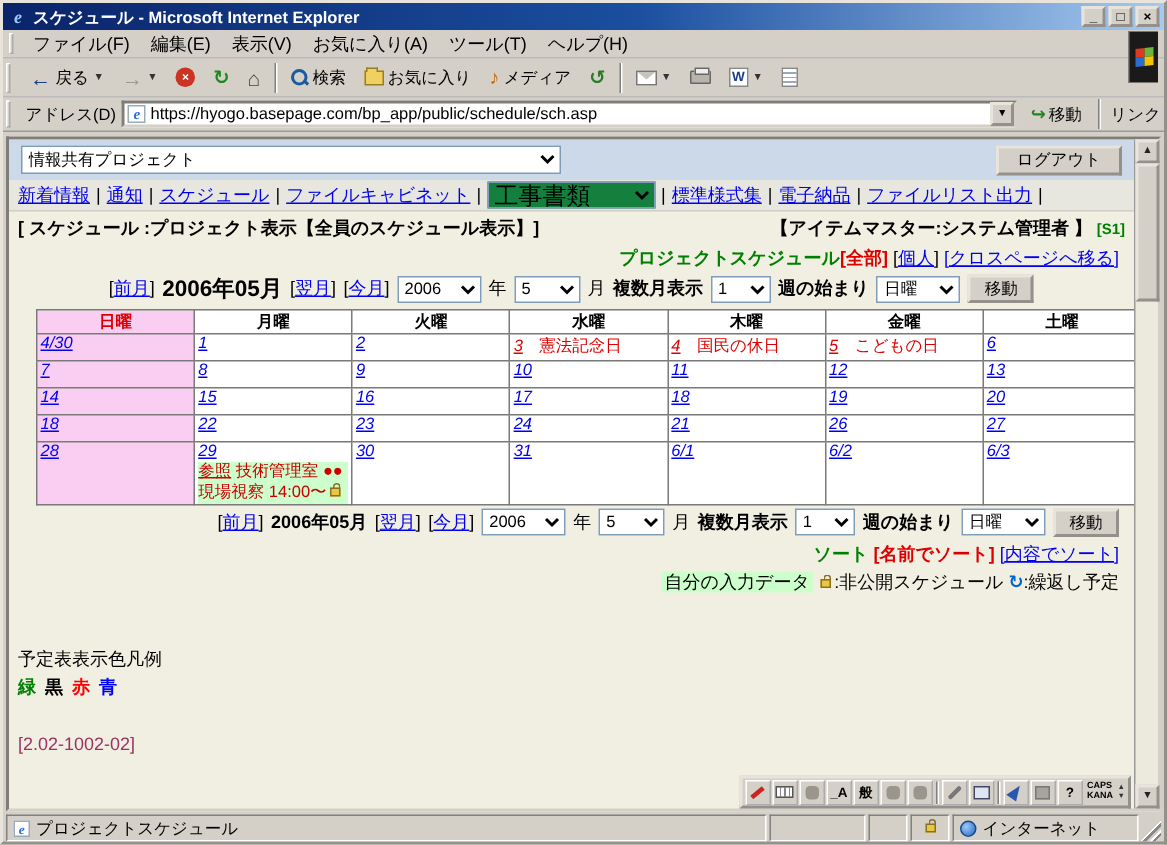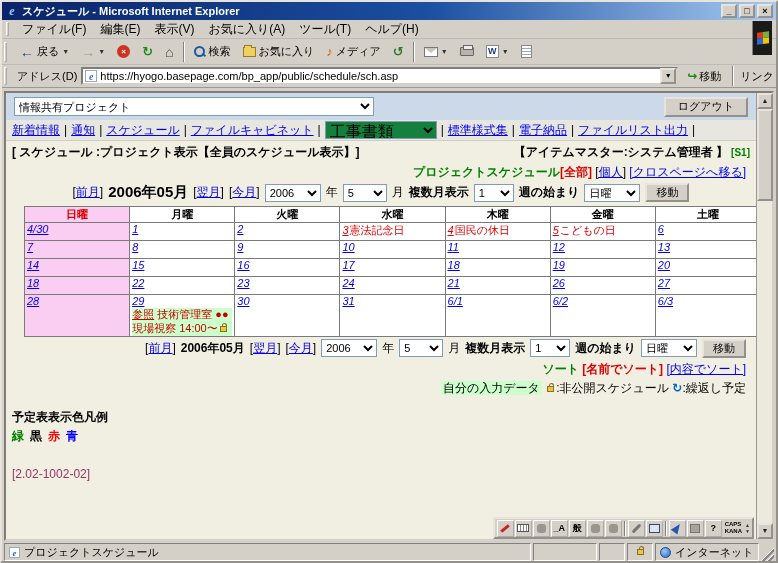--- a/index.html
+++ b/index.html
@@ -84,32 +84,32 @@
   .bracket{color:#000;}
   
   table.cal{border-collapse:collapse;margin:2px 0 0 18px;width:737px;table-layout:fixed;}
   .cal th,.cal td{border:1px solid #7a7a7a;background:#fff;font-size:11px;vertical-align:top;padding:0 2px;}
   .cal th{font-weight:bold;text-align:center;height:15px;}
   .cal td{height:18px;}
   .cal th.sunday,.cal td.sunday{background:var(--sunday-bg,#f9cef2);}
   .cal th.sunday{color:var(--holiday-red,#d00);}
   .date-link{color:var(--link-blue,#00f);font-style:italic;text-decoration:underline;cursor:pointer;}
   .date-link.holiday{color:var(--holiday-red,#d00);}
-  .holiday-name{color:var(--holiday-red,#d00);margin-left:1px;}
+  .holiday-name{color:var(--holiday-red,#d00);margin-left:11px;}
   .event{background:var(--event-bg,#cfc);color:#cc0000;line-height:1.25;margin-top:1px;}
   .event-ref{text-decoration:underline;cursor:pointer;}
   .lock-icon{display:inline-block;width:7px;height:6px;background:#e8c840;border:1px solid #8a7020;position:relative;margin:0 2px;}
   .lock-icon::before{content:"";position:absolute;left:1px;top:-4px;width:3px;height:3px;
     border:1px solid #8a7020;border-bottom:none;border-radius:3px 3px 0 0;}
   .repeat-icon{color:#06c;font-weight:bold;}
   .sort-row{text-align:right;padding:1px 10px 0 0;font-size:12px;}
   .legend-row{text-align:right;padding:2px 10px 0 0;font-size:12px;}
   .own-data{background:var(--event-bg,#cfc);padding:0 2px;}
   .color-legend{margin:12px 0 0 6px;font-size:12px;}
-  .color-legend .cl-title{font-weight:bold;}
+  .color-legend .cl-title{font-weight:normal;margin-top:22px;}
   .cl-items{margin-top:2px;display:flex;gap:6px;font-weight:bold;}
   .code-line{margin:22px 0 0 6px;color:var(--code-purple,#936);font-size:12px;}
   
   .scrollbar{width:16px;background:#ece9dd;border-left:1px solid #999;display:flex;flex-direction:column;justify-content:space-between;}
   .sb-btn{width:16px;height:16px;background:#d4d0c8;border:2px outset #e8e4dc;font-size:7px;line-height:12px;text-align:center;color:#222;cursor:pointer;}
   .sb-thumb{width:16px;height:92px;background:#d4d0c8;border:2px outset #e8e4dc;margin-top:0;cursor:grab;}
   .sb-track{flex:1;display:flex;flex-direction:column;}
   
   .ime{position:absolute;right:22px;bottom:22px;height:22px;background:#d4d0c8;border:2px outset #e8e4dc;
     display:flex;align-items:center;gap:1px;padding:0 2px;z-index:5;}
@@ -122,21 +122,21 @@
   .wrench-shape{width:11px;height:3px;background:#777;transform:rotate(-45deg);border-radius:2px;}
   .pad-shape{width:11px;height:9px;border:1px solid #446;background:#dde4f2;}
   .brush-shape{width:0;height:0;border-left:4px solid transparent;border-right:4px solid transparent;border-bottom:10px solid #2a56b0;transform:rotate(35deg);}
   .gray-sq{width:10px;height:9px;background:#a8a49c;border:1px solid #777;}
   .caps-kana{display:flex;flex-direction:column;font-size:6px;line-height:7px;font-weight:bold;padding:0 2px;}
   .ck-arrows{display:flex;flex-direction:column;font-size:5px;line-height:6px;color:#333;}
   
   .statusbar{position:absolute;left:2px;right:2px;bottom:0;height:20px;display:flex;gap:2px;align-items:stretch;padding-top:2px;}
   .pane{border:1px solid;border-color:#808080 #fff #fff #808080;display:flex;align-items:center;gap:4px;padding:0 4px;font-size:11px;}
   .pane.main{flex:1;}
-  .pane.p1{width:64px}.pane.p2{width:26px}.pane.lockp{width:26px;justify-content:center}.pane.zone{width:104px}
+  .pane.p1{width:64px}.pane.p2{width:26px}.pane.lockp{width:26px;justify-content:center}.pane.zone{width:124px}
   .status-ie{font:italic bold 9px "Liberation Serif",serif;color:#2a6be0;background:#fff;border:1px solid #9ab;width:11px;height:11px;text-align:center;line-height:10px;}
   .globe-icon{width:11px;height:11px;border-radius:50%;background:radial-gradient(circle at 35% 35%,#9cc8ff,#2a66b8);border:1px solid #174a8c;}
   .grip-corner{width:13px;align-self:stretch;background:
     linear-gradient(135deg,transparent 0 55%,#fff 55% 60%,#888 60% 68%,transparent 68% 75%,#fff 75% 80%,#888 80% 88%,transparent 88%);}
 </style>
 </head>
 <body>
 
 <div class="titlebar">
   <span class="ie-icon">e</span>

